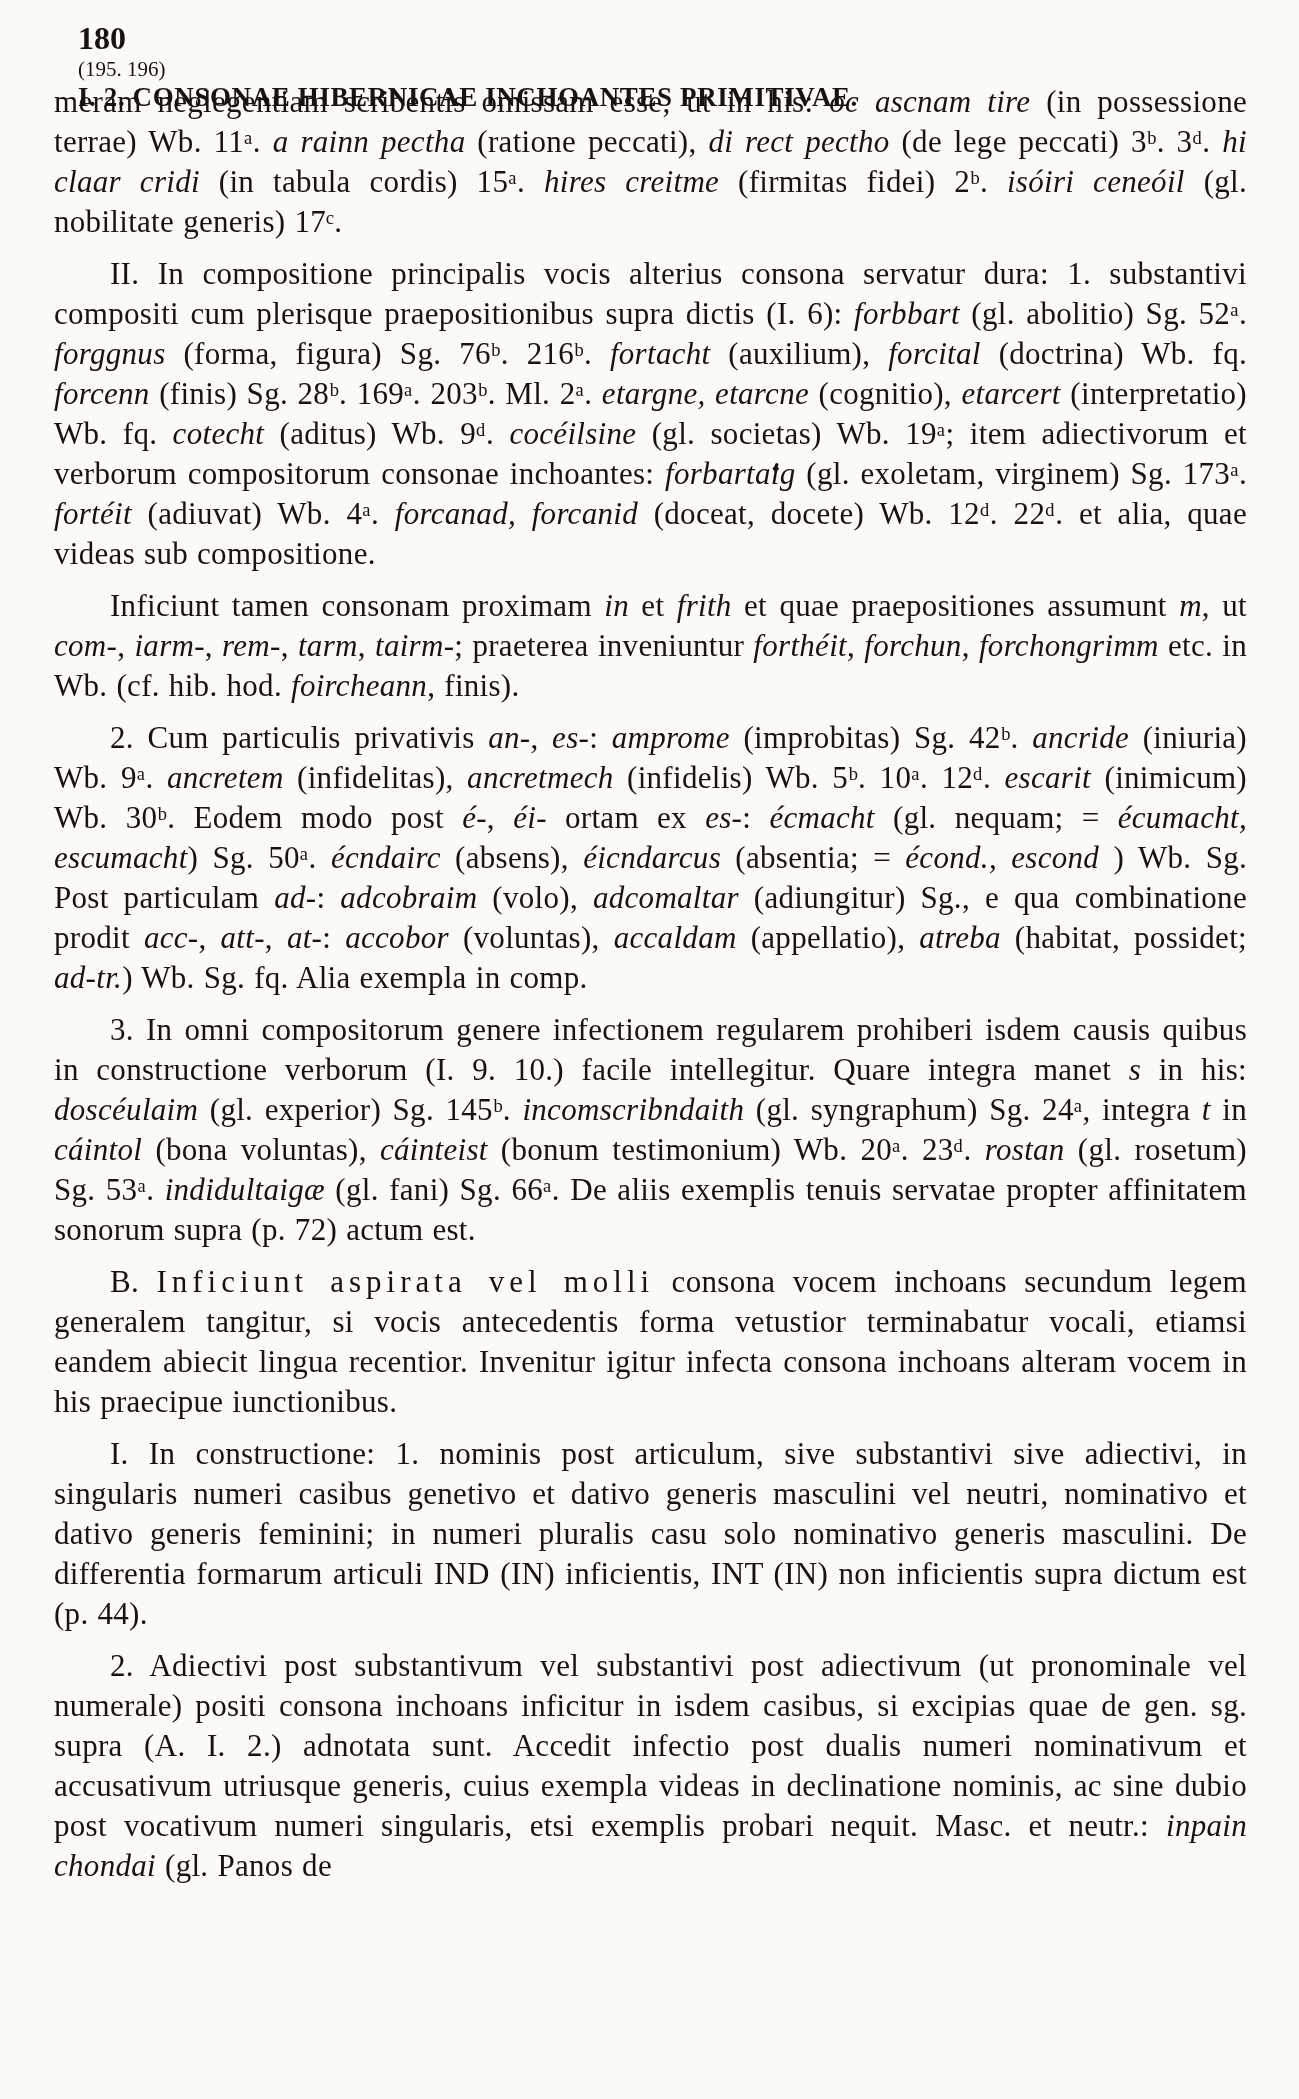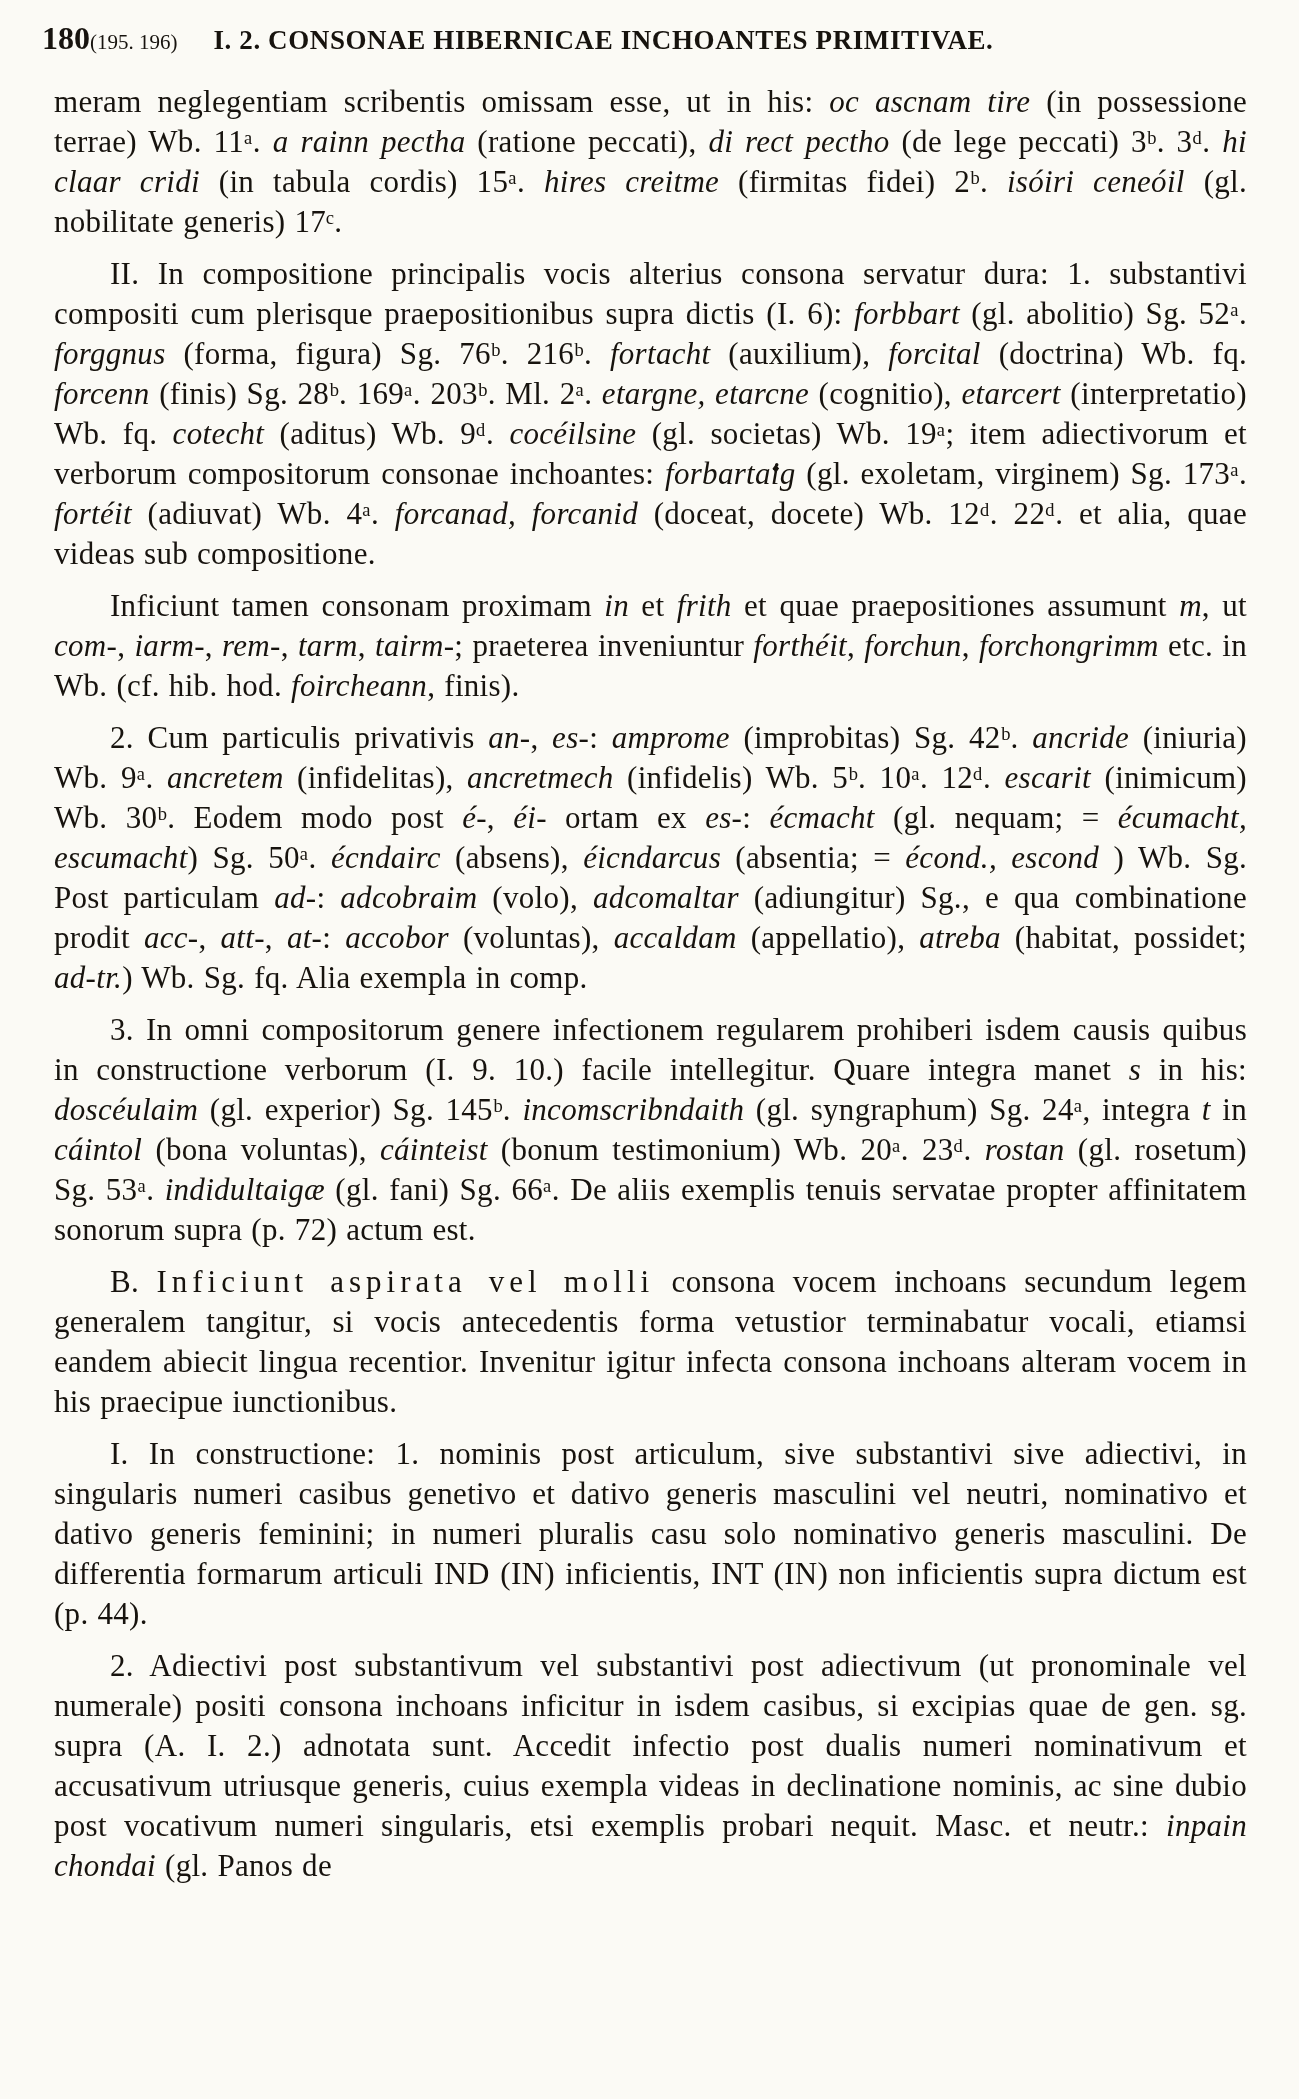--- a/index.html
+++ b/index.html
@@ -16,20 +16,21 @@
     font-family: "Liberation Serif", "DejaVu Serif", serif;
     padding: 20px 40px 0 42px;
     box-sizing: border-box;
     overflow: hidden;
   }
   .header {
     display: flex;
     align-items: baseline;
     white-space: nowrap;
     height: 48px;
+    flex-direction: column;
   }
   .page-number {
     font-size: 32px;
     font-weight: bold;
   }
   .folio-ref {
     font-size: 21px;
   }
   .running-title {
     font-size: 27px;

